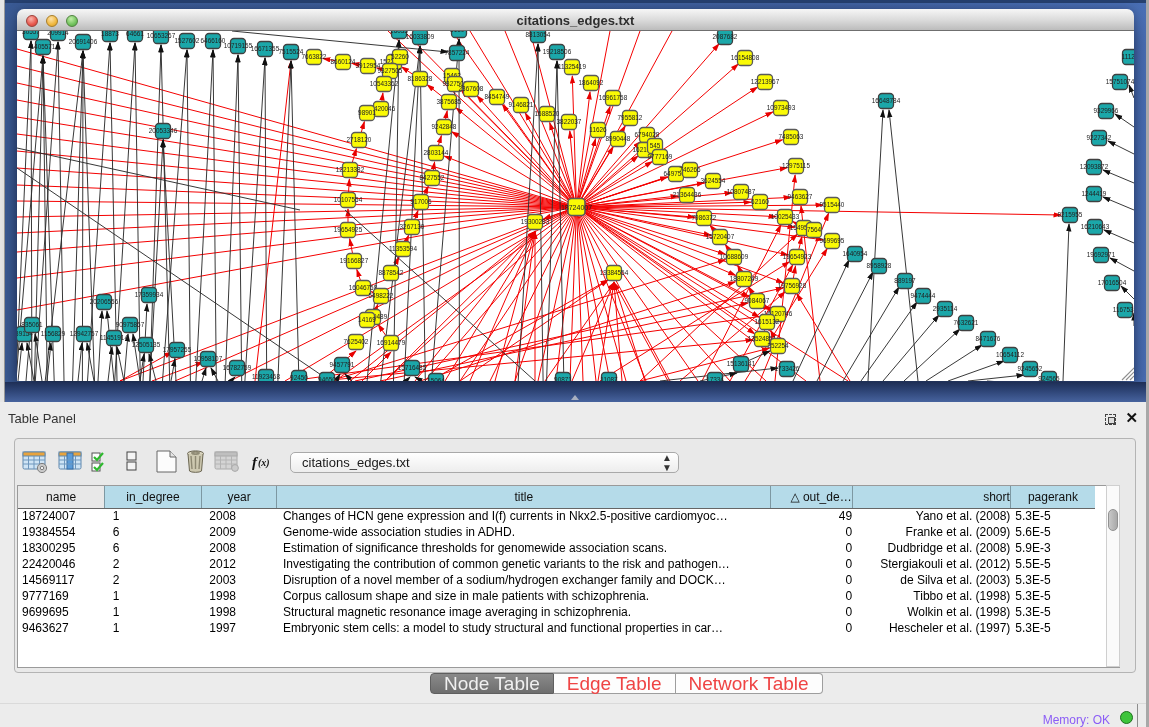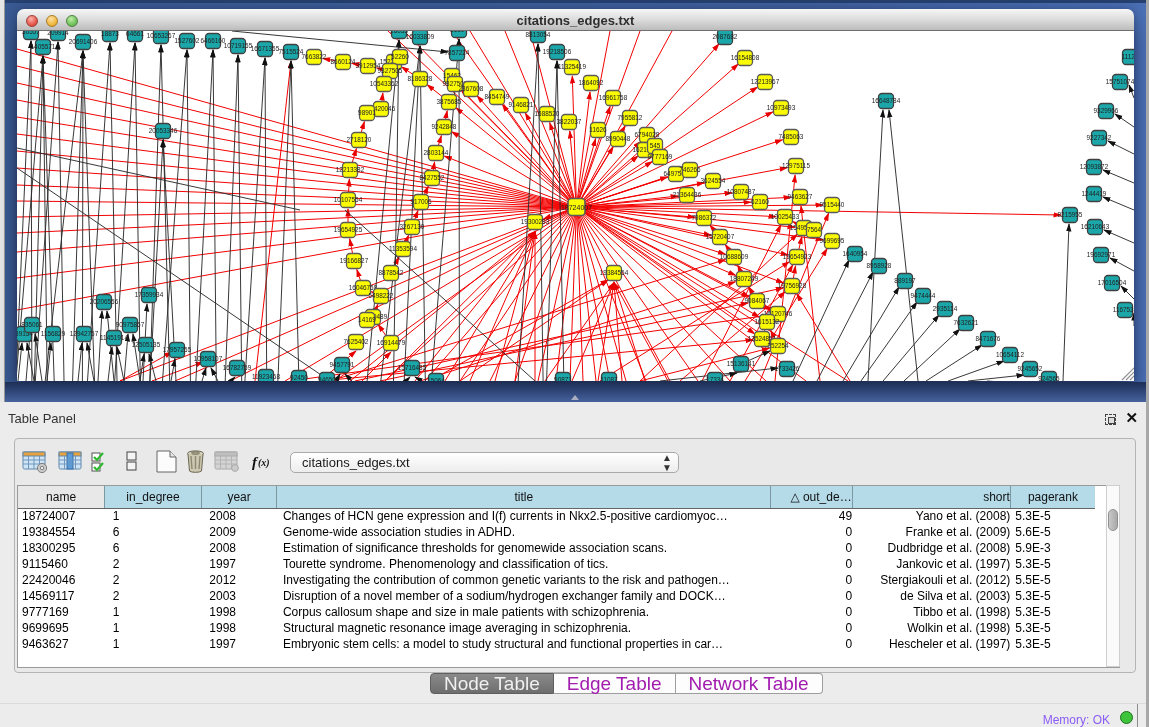--- a/index.html
+++ b/index.html
@@ -53,21 +53,21 @@
 th.c1 { background:#e8e8e8; border-left:none; }
 td { height:16px; padding:0 0 0 4px; color:#000; white-space:nowrap; overflow:hidden; }
 .c1 { width:86px; } .c2 { width:96px; } .c3 { width:75px; } .c4 { width:490px; }
 .c5 { width:81px;text-align:right; } .c6 { width:157px;text-align:right; } .c7 { width:84px; }
 td.c2,td.c3 { padding-left:8px; } td.c4 { padding-left:6px; } td.c6 { padding-left:7px; } td.c7 { padding-left:5px; }
 #vscroll { position:absolute; right:15px; top:46px; width:14px; height:182px; background:#fafafa; border:1px solid #cfcfcf; }
 #vthumb { position:absolute; left:1px; top:23px; width:10px; height:22px; background:linear-gradient(90deg,#c8c8c8,#a9a9a9); border:1px solid #919191; border-radius:5px; }
 
 #tabs { position:absolute; left:430px; top:271px; height:21px; display:flex;
   font-size:19px; }
-.tab { height:21px; line-height:20px; padding:0 13px; background:#fdfdfd; border:1px solid #9e9e9e; border-left:none; color:#a21caf; }
+.tab { height:21px; line-height:20px; padding:0 13px; background:#fdfdfd; border:1px solid #9e9e9e; border-left:none; color:#ef4444; }
 .tab.first { border-radius:4px 0 0 4px; border-left:1px solid #9e9e9e; }
 .tab.last { border-radius:0 4px 4px 0; }
 .tab.sel { background:linear-gradient(#8a8a8a,#6e6e6e); color:#f0f0f0; border-color:#5f5f5f; }
 
 #sbar { position:absolute; left:0; top:703px; width:1146px; height:24px; background:#ececec; border-top:1px solid #dadada; }
 #mem { position:absolute; right:36px; top:9px; font-size:12px; color:#8b5cf6; }
 #dot { position:absolute; right:13px; top:7px; width:13px; height:13px; border-radius:50%;
   background:#3dc43b; border:1.5px solid #1d6e1d; }
 #sedge { position:absolute; right:8px; top:0px; width:1px; height:24px; background:#8d8d8d; }
 </style></head><body>
@@ -737,29 +737,20 @@
 <tr>
                 <td class="c1">18300295</td>
                 <td class="c2">6</td>
                 <td class="c3">2008</td>
                 <td class="c4">Estimation of significance thresholds for genomewide association scans.</td>
                 <td class="c5">0</td>
                 <td class="c6">Dudbridge et al. (2008)</td>
                 <td class="c7">5.9E-3</td>
               </tr>
 <tr>
-                <td class="c1">9115460</td>
-                <td class="c2">2</td>
-                <td class="c3">1997</td>
-                <td class="c4">Tourette syndrome. Phenomenology and classification of tics.</td>
-                <td class="c5">0</td>
-                <td class="c6">Jankovic et al. (1997)</td>
-                <td class="c7">5.3E-5</td>
-              </tr>
-<tr>
                 <td class="c1">22420046</td>
                 <td class="c2">2</td>
                 <td class="c3">2012</td>
                 <td class="c4">Investigating the contribution of common genetic variants to the risk and pathogen…</td>
                 <td class="c5">0</td>
                 <td class="c6">Stergiakouli et al. (2012)</td>
                 <td class="c7">5.5E-5</td>
               </tr>
 <tr>
                 <td class="c1">14569117</td>

